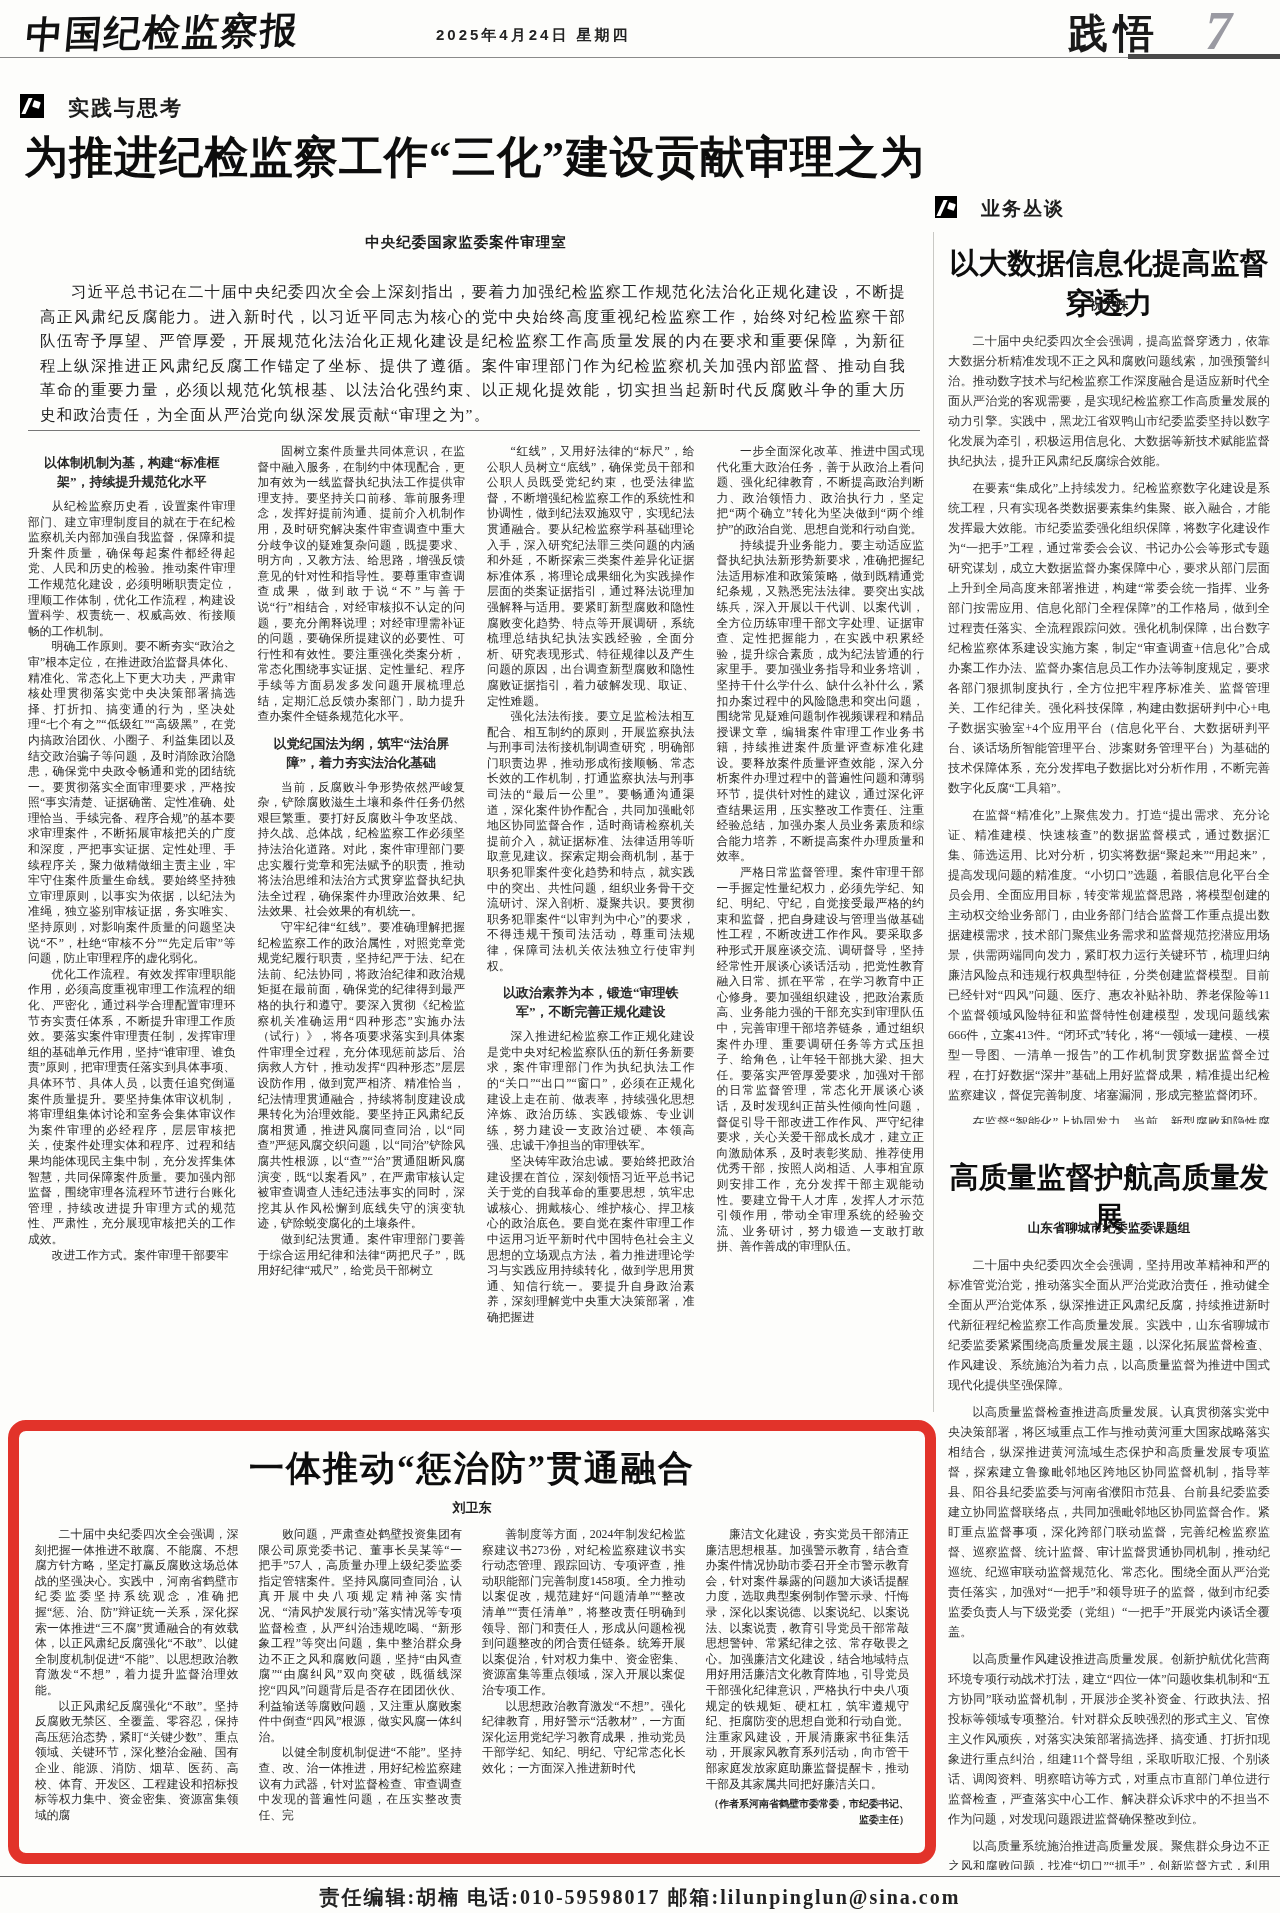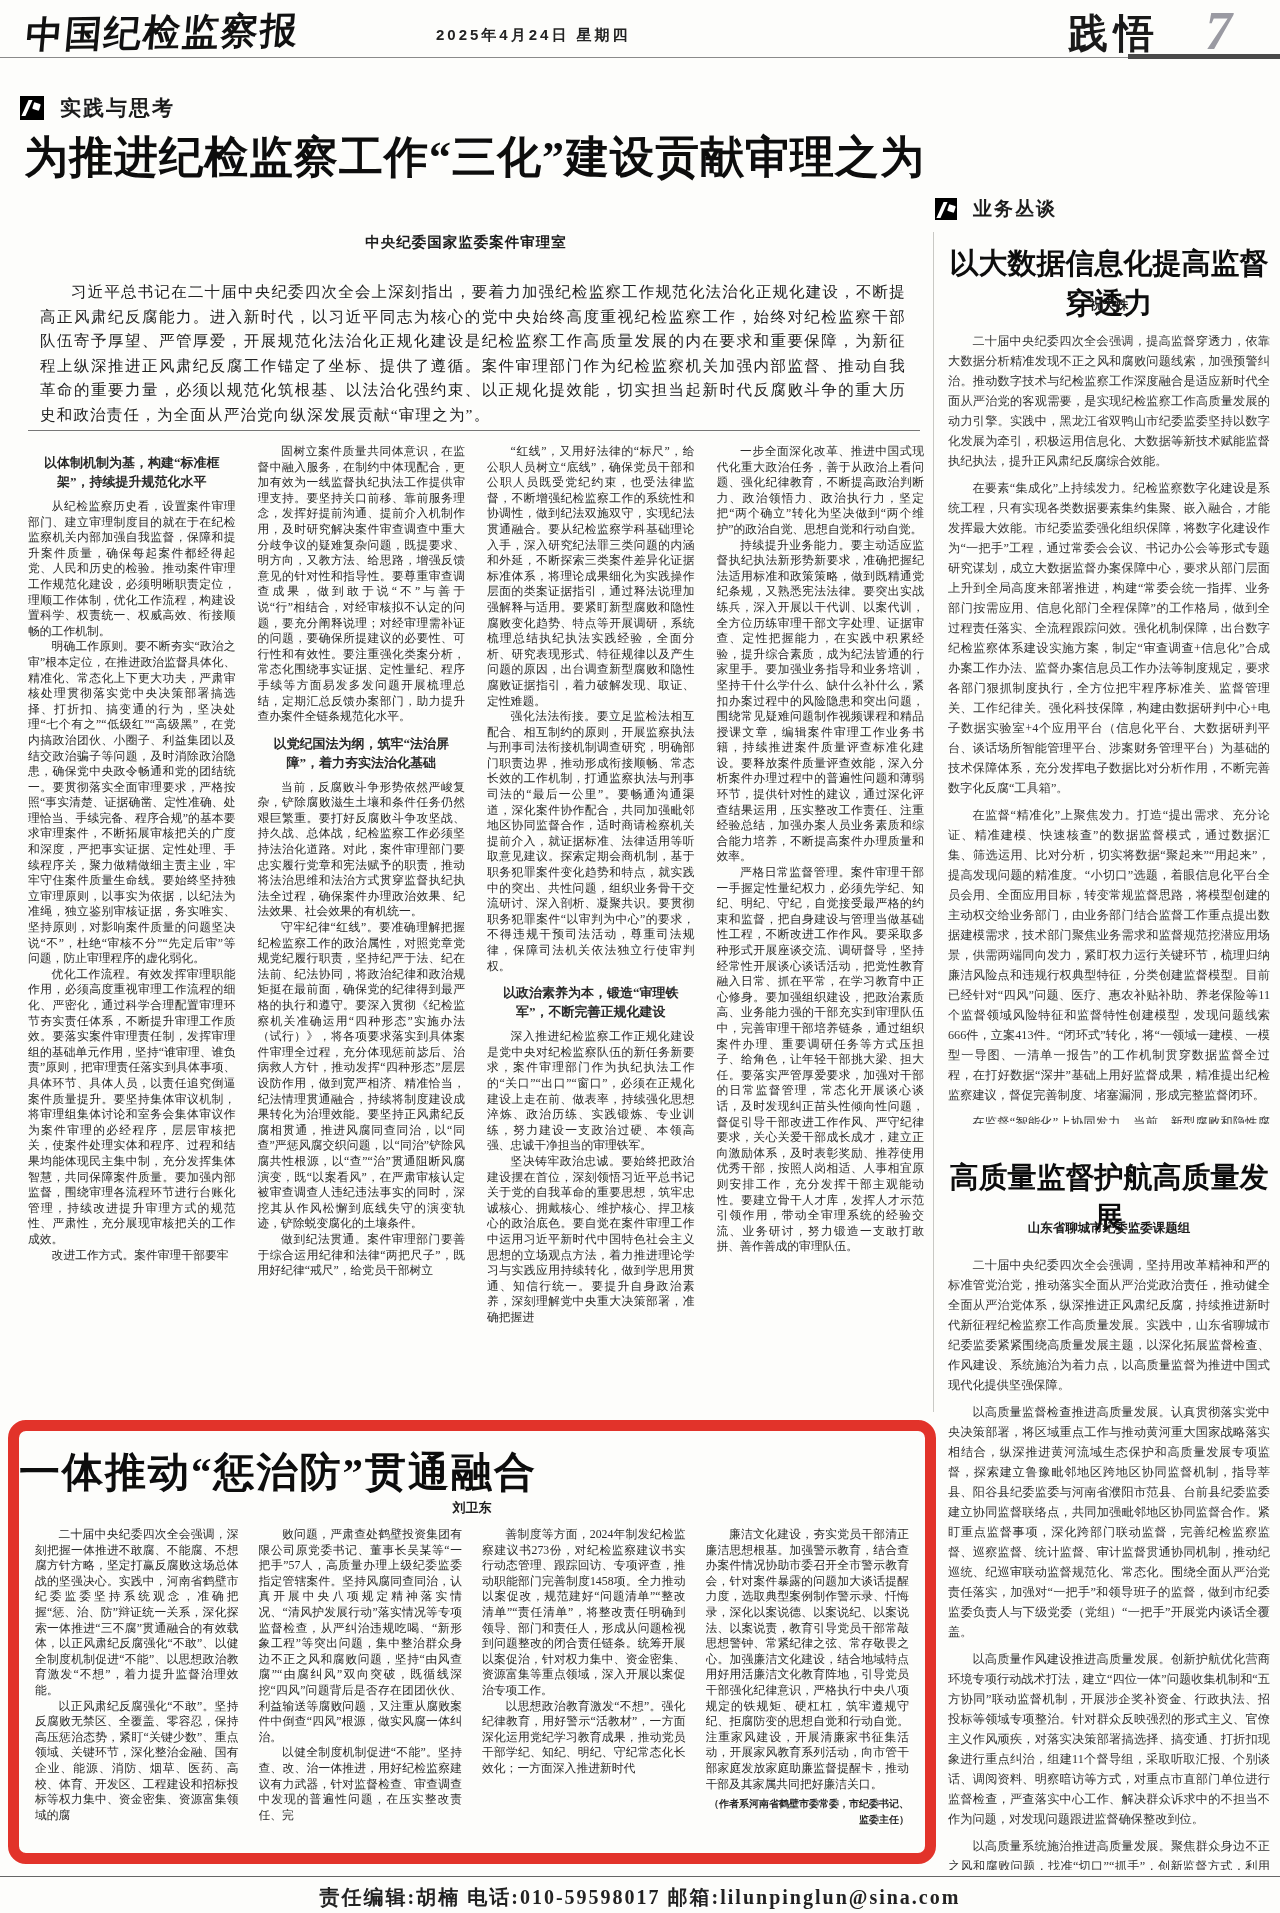--- a/index.html
+++ b/index.html
@@ -8,21 +8,21 @@
   
   .masthead-logo{position:absolute;left:26px;top:8px;font-size:37px;font-weight:900;
       transform:skew(-6deg) rotate(-1deg);letter-spacing:2px;color:#111;}
   .issue-date{position:absolute;left:436px;top:26px;font-size:15px;font-weight:bold;
       font-family:"Liberation Sans","DejaVu Sans",sans-serif;letter-spacing:3px;color:#222;}
   .page-section{position:absolute;right:120px;top:6px;font-size:40px;font-weight:900;letter-spacing:6px;color:#1a1a1a;}
   .page-number{position:absolute;right:48px;top:0px;font-size:54px;color:#9a9aa2;font-style:italic;font-weight:bold;}
   .header-rule{position:absolute;left:0;top:57px;width:1280px;height:1px;background:#8a8a8a;}
   .header-rule-dark{position:absolute;right:0;top:54px;width:152px;height:5px;background:#4a4a4a;}
   
-  .flag{position:absolute;display:flex;align-items:center;gap:16px;}
+  .flag{position:absolute;display:flex;gap:24px;}
   .flag-icon{width:24px;height:24px;background:#000;position:relative;flex:0 0 auto;}
   .flag-icon::before{content:"";position:absolute;left:5px;top:4px;width:4px;height:16px;background:#fff;transform:skew(-24deg);}
   .flag-icon::after{content:"";position:absolute;left:13px;top:7px;width:7px;height:7px;background:#fff;border-radius:1px;transform:rotate(18deg);}
   .flag-label{font-size:21px;font-weight:bold;letter-spacing:2px;}
   
   .main-headline{position:absolute;left:24px;top:128px;width:884px;text-align:center;
       font-size:44px;font-weight:900;letter-spacing:1px;white-space:nowrap;color:#0d0d0d;}
   .main-byline{position:absolute;left:24px;top:233px;width:884px;text-align:center;
       font-size:14.5px;font-weight:bold;font-family:"Liberation Sans","DejaVu Sans",sans-serif;letter-spacing:1px;}
   .intro{position:absolute;left:40px;top:280px;width:866px;font-size:15.5px;line-height:24.5px;
@@ -41,21 +41,21 @@
   .sb-byline{position:absolute;left:941px;width:336px;text-align:center;font-size:13px;font-weight:bold;
       font-family:"Liberation Sans","DejaVu Sans",sans-serif;}
   .sb-body{position:absolute;left:941px;width:336px;overflow:hidden;text-align:justify;
       font-size:12.2px;color:#333;}
   .sb-body p{margin:7px;text-indent:2em;line-height:20px;}
   .author-note{text-indent:0 !important;text-align:right;font-weight:bold;margin-top:4px !important;
       font-family:"Liberation Sans","DejaVu Sans",sans-serif;font-size:10px;}
   
   #boxed-article{position:absolute;left:8px;top:1420px;width:928px;height:444px;box-sizing:border-box;
       border:11px solid #e2332a;border-radius:18px;background:#fdfdfb;}
-  .box-headline{position:absolute;left:0;top:14px;width:100%;text-align:left;font-size:41px;
+  .box-headline{position:absolute;left:0;top:14px;width:100%;text-align:center;font-size:35px;
       font-weight:900;letter-spacing:2px;color:#0d0d0d;}
   .box-byline{position:absolute;left:0;top:68px;width:100%;text-align:center;font-size:13px;font-weight:bold;
       font-family:"Liberation Sans","DejaVu Sans",sans-serif;}
   #box-cols{left:16px;top:96px;width:874px;height:312px;gap:20px;font-size:11.8px;color:#2a2a2a;}
   #box-cols .col{flex:1 1 0;}
   
   .footer-rule{position:absolute;left:0;top:1876px;width:1280px;height:1px;background:#666;}
   .footer-text{position:absolute;left:0;top:1884px;width:1280px;text-align:center;font-size:20px;
       font-weight:bold;letter-spacing:2px;color:#222;}
 </style>

